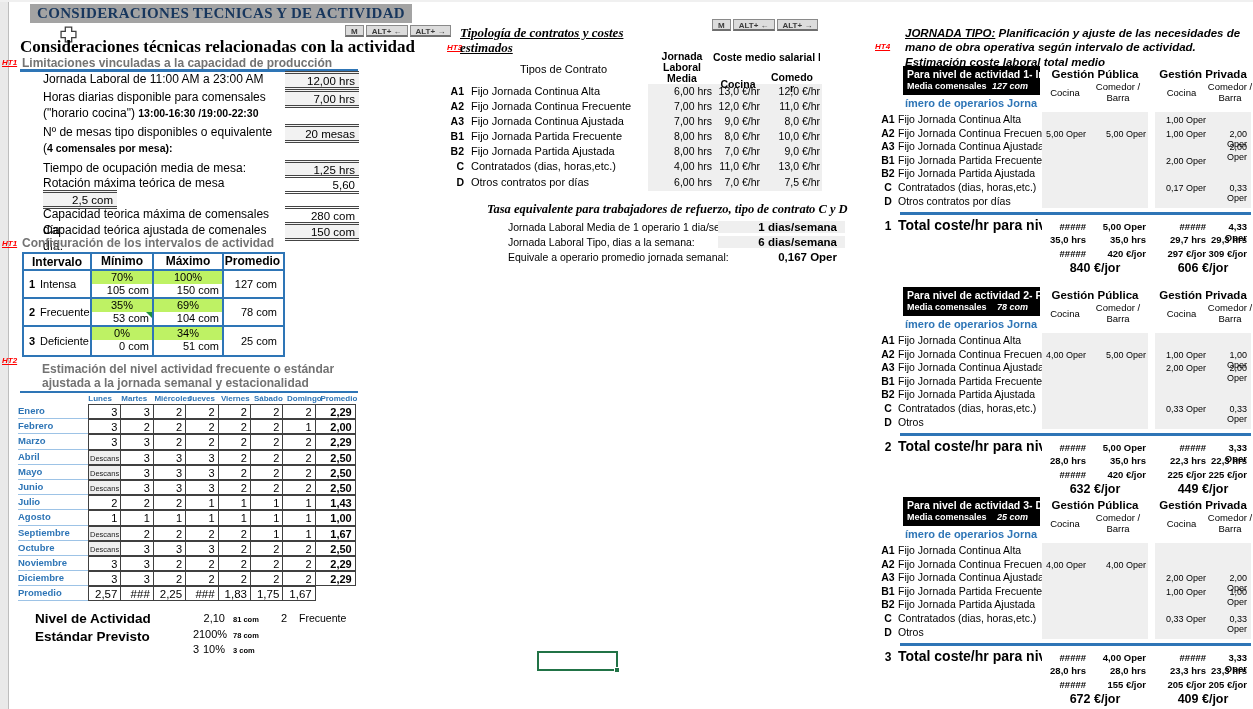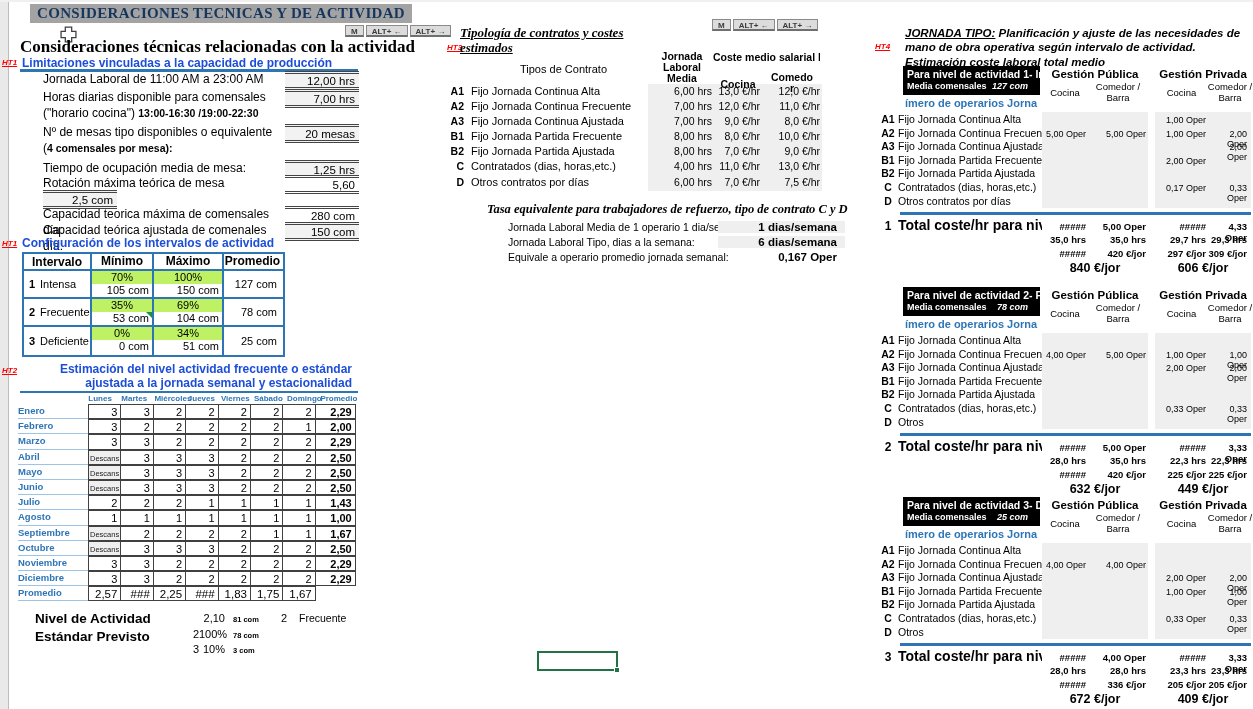--- a/index.html
+++ b/index.html
@@ -15,21 +15,21 @@
     font-family:"Liberation Serif",serif; font-weight:bold; font-size:15px; text-align:center; line-height:19px; letter-spacing:.3px; }
   .navbtns { display:flex; gap:2px; }
   #nav-left { left:345px; top:25px; }
   #nav-mid  { left:712px; top:19px; }
   .navbtn { background:#dcdcdc; border:1px solid #8a8a8a; border-bottom:2px solid #6f6f6f; color:#3c3c3c;
     font-size:8px; font-weight:bold; padding:1px 5px; height:12px; line-height:9px; white-space:nowrap; cursor:pointer; }
   #subtitle { left:20px; top:37px; font-family:"Liberation Serif",serif; font-weight:bold; font-size:17px; }
   #cursor { left:60px; top:26px; }
 
   .tag { color:#ff0000; font-weight:bold; font-size:8px; text-decoration:underline; font-style:italic; }
-  .sechead { color:#1d4ed8; font-weight:bold; font-size:12px; white-space:nowrap;text-align:right; }
+  .sechead { color:#737373; font-weight:bold; font-size:12px; white-space:nowrap; }
   .blueline { background:#2e75b6; height:3px; }
 
   
   #sec1-rows { left:43px; top:71px; width:316px; }
   .lrow { display:flex; align-items:flex-start; }
   .lrow:nth-child(1){ height:18px; } .lrow:nth-child(2){ height:35px; } .lrow:nth-child(3){ height:36px; }
   .lrow:nth-child(4){ height:15px; } .lrow:nth-child(5){ height:15px;gap:46px; }
   .lrow:nth-child(6){ height:16px; } .lrow:nth-child(7){ height:16px; } .lrow:nth-child(8){ height:16px; }
   .llabel { flex:1; font-size:12px; line-height:1.35; padding-right:4px; }
   .llabel b { font-size:10.5px; }
@@ -260,21 +260,21 @@
       </div>
       <div class="icell imax">
         <span class="ipct">34%</span>
         <span class="icom">51 com</span>
       </div>
       <div class="iavg">25 com</div>
     </div>
     </div>
 </div>
 
-<span class="abs tag" style="left:2px; top:366px;font-style:italic;">HT2</span>
+<span class="abs tag" style="left:2px; top:356px;font-style:italic;">HT2</span>
 <div class="abs sechead" id="sec3-title">Estimación del nivel actividad frecuente o estándar ajustada a la jornada semanal y estacionalidad</div>
 <div class="abs blueline" style="left:20px; top:391px; width:338px; height:2px;"></div>
 
 <div class="abs" id="mtable">
   <div class="mhead">
     <span class="mh sp"></span>
     <span class="mh d">Lunes</span>
     <span class="mh d">Martes</span>
     <span class="mh d">Miércoles</span>
     <span class="mh d">Jueves</span>
@@ -881,21 +881,21 @@
     <span class="spacer164"></span>
     <span class="tv v0">28,0 hrs</span>
     <span class="tv v1">28,0 hrs</span>
     <span class="vgap"></span>
     <span class="tv v2">23,3 hrs</span>
     <span class="tv v3">23,3 hrs</span>
   </div>
   <div class="jrowR">
     <span class="spacer164"></span>
     <span class="tv v0">#####</span>
-    <span class="tv v1">336 €/jor</span>
+    <span class="tv v1">155 €/jor</span>
     <span class="vgap"></span>
     <span class="tv v2">205 €/jor</span>
     <span class="tv v3">205 €/jor</span>
   </div>
   <div class="crowR">
     <span class="cpub">672 €/jor</span>
     <span class="cpriv">409 €/jor</span>
   </div>
 </div>
 

